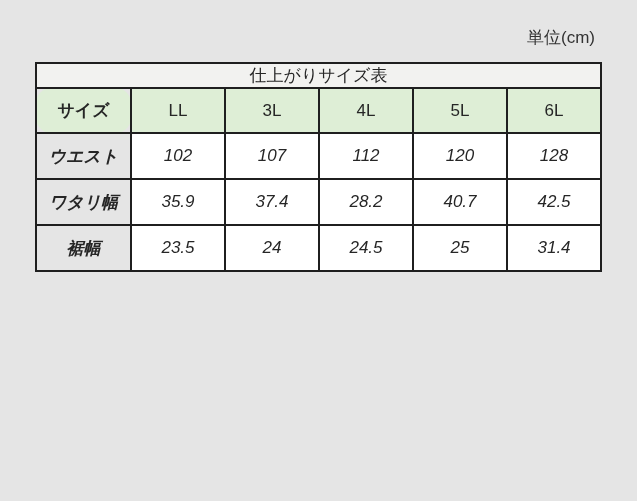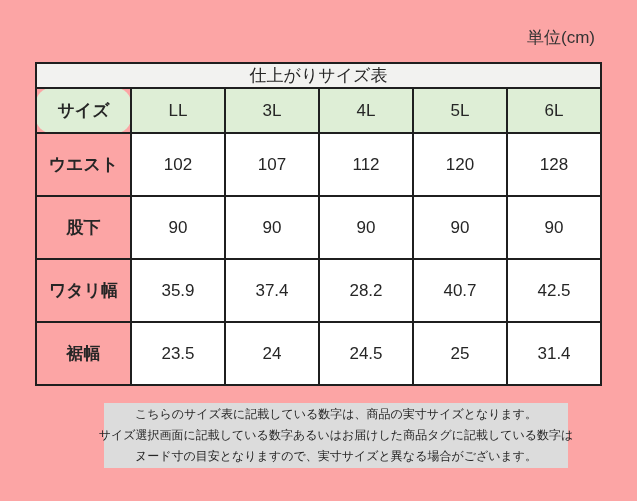--- a/index.html
+++ b/index.html
@@ -1,19 +1,19 @@
 <!DOCTYPE html>
 <html><head>
 <meta charset="utf-8">
 <style>
   html,body{margin:0;padding:0;background:#ffffff;}
   .stage{
     position:relative;
     width:637px;height:501px;
-    background:#fca5a5;
+    background:#e5e5e5;
     font-family:"Liberation Sans","DejaVu Sans",sans-serif;
     color:#262626;
     overflow:hidden;
   }
   .unit-label{
     position:absolute;
     top:26px;right:42px;
     font-size:17px;
     color:#333333;
   }
@@ -32,21 +32,21 @@
     padding:0;
     font-weight:normal;
     color:#262626;
     overflow:hidden;
   }
   .size-table th{font-weight:bold;border-radius:15px;}
   .r-title{height:24px;}
   .r-title td{background:#f2f2f0;}
   .r-size{height:45px;}
   .r-size th,.r-size td{background:#deeed6;}
-  .r-data{height:63px;}
+  .r-data{height:46px;font-style:italic;}
   .r-data td{background:#ffffff;}
   .note-box{
     position:absolute;
     left:104px;top:403px;
     width:464px;height:65px;
     background:#dcdcdc;
     display:flex;
     flex-direction:column;
     justify-content:center;
     align-items:center;
@@ -87,45 +87,32 @@
       </tr>
       <tr class="r-data">
         <th>ウエスト</th>
         <td>102</td>
         <td>107</td>
         <td>112</td>
         <td>120</td>
         <td>128</td>
       </tr>
       <tr class="r-data">
-        <th>股下</th>
-        <td>90</td>
-        <td>90</td>
-        <td>90</td>
-        <td>90</td>
-        <td>90</td>
-      </tr>
-      <tr class="r-data">
         <th>ワタリ幅</th>
         <td>35.9</td>
         <td>37.4</td>
         <td>28.2</td>
         <td>40.7</td>
         <td>42.5</td>
       </tr>
       <tr class="r-data">
         <th>裾幅</th>
         <td>23.5</td>
         <td>24</td>
         <td>24.5</td>
         <td>25</td>
         <td>31.4</td>
       </tr>
     </tbody>
   </table>
 
-  <div class="note-box">
-    <div class="note-line">こちらのサイズ表に記載している数字は、商品の実寸サイズとなります。</div>
-    <div class="note-line">サイズ選択画面に記載している数字あるいはお届けした商品タグに記載している数字は</div>
-    <div class="note-line">ヌード寸の目安となりますので、実寸サイズと異なる場合がございます。</div>
-  </div>
 
 </div>
 
 </body></html>

